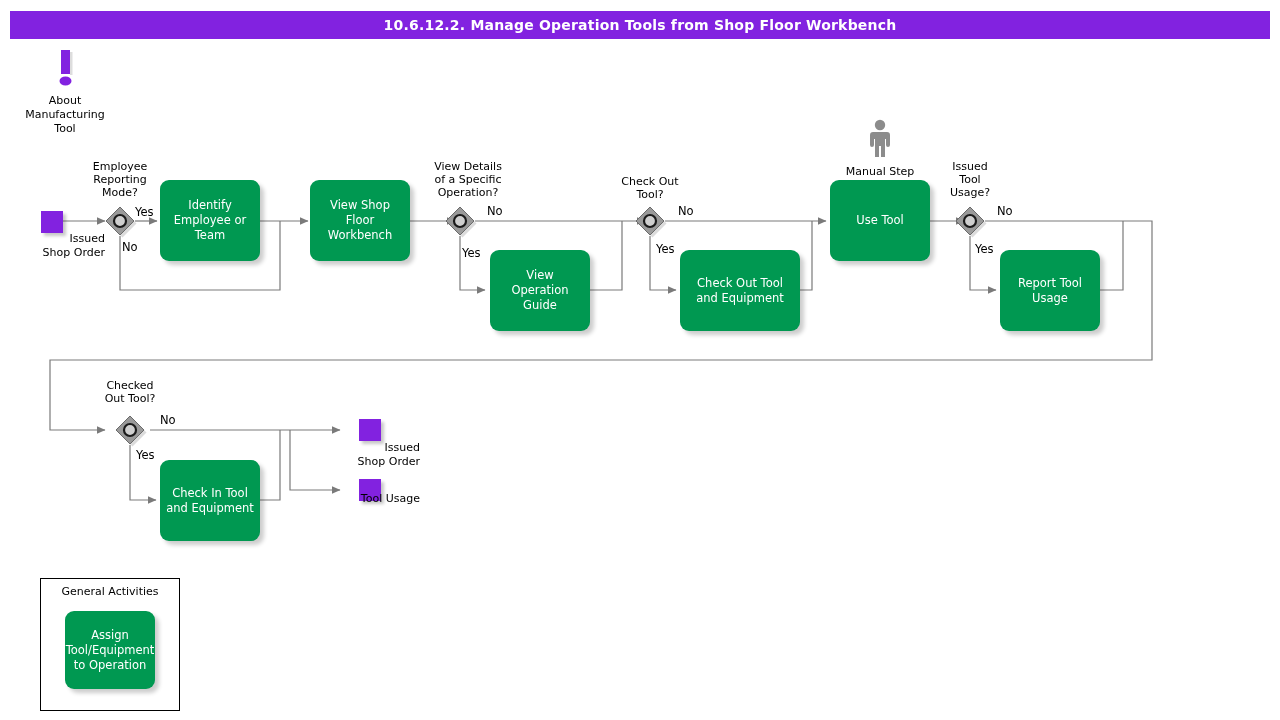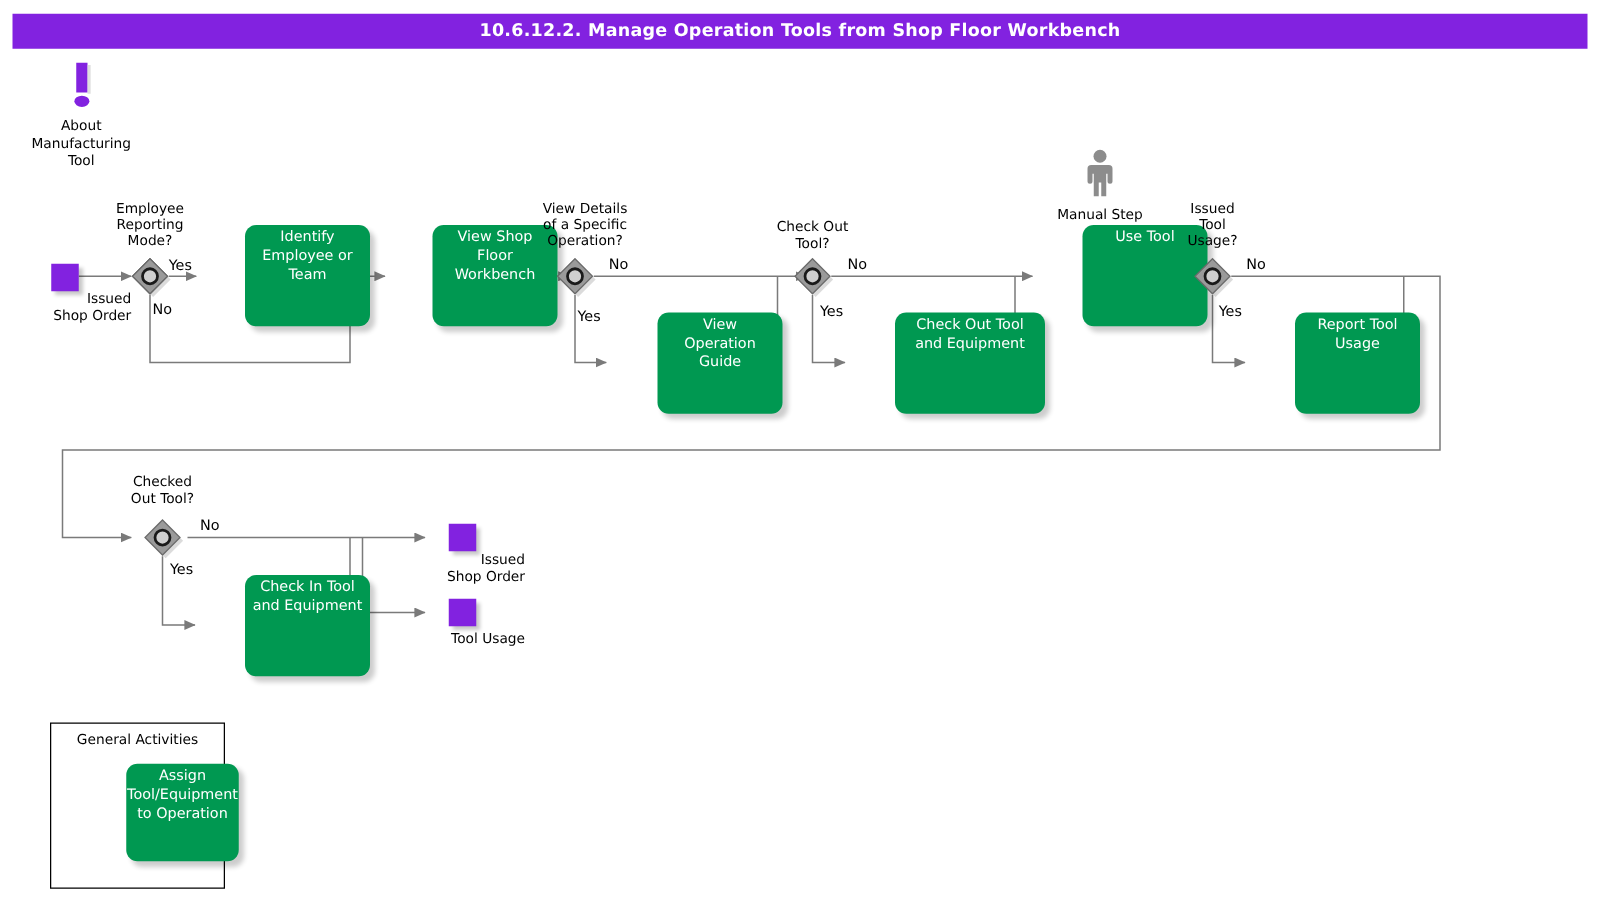--- a/index.html
+++ b/index.html
@@ -11,22 +11,22 @@
             background:#8222e0;color:#ffffff;font-size:14px;font-weight:bold;
             display:flex;align-items:center;justify-content:center;letter-spacing:.2px;}
 
   
   svg.wires{position:absolute;left:0;top:0;width:1280px;height:720px;pointer-events:none;}
 
   
   .actbox{position:absolute;background:#009851;border-radius:9px;
           box-shadow:4px 4px 4px rgba(0,0,0,.20);
           color:#ffffff;font-size:11.5px;line-height:15px;text-align:center;
-          display:flex;justify-content:center;padding:2px 6px;
-          box-sizing:border-box;margin-left:36px;}
+          display:flex;align-items:center;justify-content:center;padding:2px 6px;
+          box-sizing:border-box;}
 
   
   .datasq{position:absolute;width:22px;height:22px;background:#8222e0;
           box-shadow:3px 3px 3px rgba(0,0,0,.22);}
   .datalbl{position:absolute;font-size:11px;color:#000;text-align:right;
            line-height:14px;white-space:nowrap;}
 
   
   .diamond{position:absolute;width:30px;height:30px;}
   .dlabel{position:absolute;font-size:11px;color:#000;text-align:center;
@@ -253,21 +253,21 @@
   </div>
 </div>
 
 <div class="datasq" style="left:359px;top:419px;"></div>
 <div class="datalbl" style="left:320px;top:441px;width:100px;">
   <div>Issued</div>
   <div>Shop Order</div>
 </div>
 
 <div class="datasq" style="left:359px;top:479px;"></div>
-<div class="datalbl" style="left:320px;top:504px;width:100px;">
+<div class="datalbl" style="left:320px;top:492px;width:100px;">
   <div>Tool Usage</div>
 </div>
 
 <div class="legend"></div>
 <div class="legend-title">General Activities</div>
 <div class="actbox" style="left:65px;top:611px;width:90px;height:78px;">
   <div>
     <div>Assign</div>
     <div>Tool/Equipment</div>
     <div>to Operation</div>

